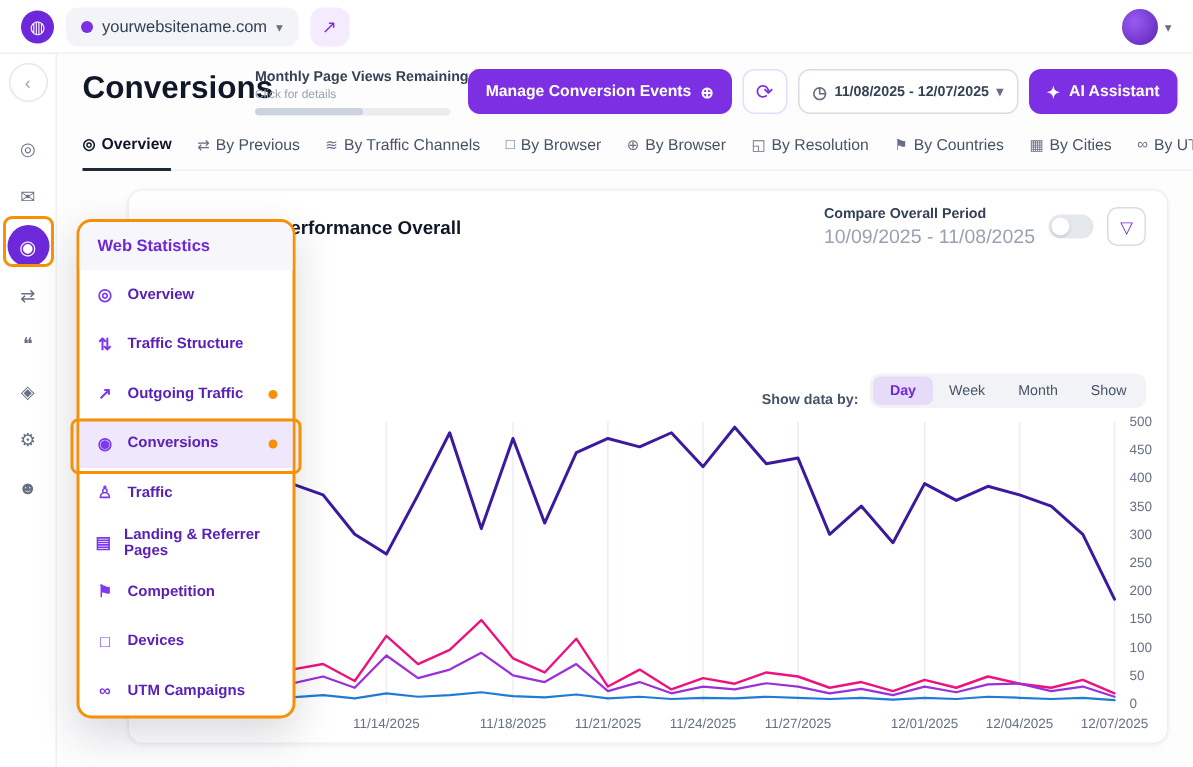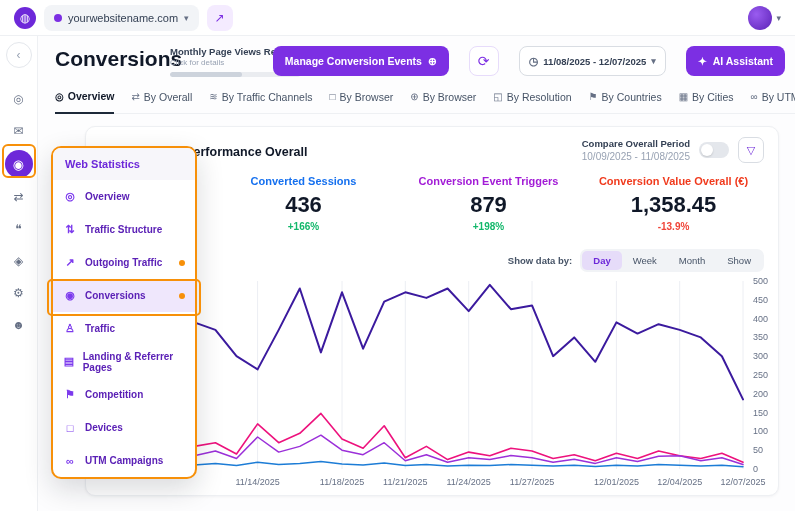--- a/index.html
+++ b/index.html
@@ -34,21 +34,21 @@
   .main{position:absolute;left:38px;top:36px;right:0;bottom:0;background:#fdfdfe;}
   .page-title{position:absolute;left:17px;top:11px;font-size:21px;font-weight:700;color:#101828;}
 
   .pv-block{position:absolute;left:132px;top:10px;width:150px;}
   .pv-label{font-size:9.5px;color:#344054;font-weight:600;}
   .pv-link{font-size:8px;color:#98a2b3;margin-top:1px;cursor:pointer;}
   .pv-bar{margin-top:5px;width:130px;height:5px;border-radius:3px;background:#eaecf0;overflow:hidden;}
   .pv-fill{height:100%;width:55%;background:#cdd3dc;border-radius:3px;}
   .pv-alert{position:absolute;right:-6px;top:0;width:10px;height:4px;border-radius:2px;background:#f79009;}
 
-  .actions{position:absolute;right:10px;top:10px;display:flex;align-items:center;gap:20px;}
+  .actions{position:absolute;right:10px;top:10px;display:flex;align-items:center;gap:7px;}
   .btn{display:flex;align-items:center;gap:6px;height:30px;border-radius:8px;font-size:10.5px;font-weight:700;cursor:pointer;border:none;}
   .btn.purple{background:#7c2fe3;color:#fff;padding:0 12px;}
   .icon-btn{width:30px;height:30px;border-radius:8px;border:1px solid #e7dcfb;background:#fff;color:#7c2fe3;
     display:flex;align-items:center;justify-content:center;font-size:14px;cursor:pointer;}
   .date-btn{display:flex;align-items:center;gap:5px;height:30px;border:1px solid #d9dde3;border-radius:8px;background:#fff;
     padding:0 9px;font-size:9.5px;color:#344054;font-weight:600;cursor:pointer;}
   .date-btn .cal{color:#667085;font-size:11px;}
 
   .tabs{position:absolute;left:17px;right:0;top:52px;height:26px;display:flex;gap:17px;border-bottom:1px solid #eef0f3;}
   .tab{display:flex;align-items:center;gap:4px;font-size:10.5px;color:#475467;cursor:pointer;padding-bottom:8px;white-space:nowrap;}
@@ -56,33 +56,33 @@
   .tab.active{color:#101828;font-weight:700;border-bottom:2px solid #1d2939;margin-bottom:-1px;}
   .tab.active .t-ico{color:#101828;}
 
   
   .card{position:absolute;left:47px;top:90px;width:694px;height:370px;background:#fff;border:1px solid #eef0f3;
     border-radius:10px;box-shadow:0 1px 3px rgba(16,24,40,.05);}
   .card-title{position:absolute;left:20px;top:18px;font-size:12.5px;font-weight:700;color:#101828;}
   .compare{position:absolute;right:14px;top:10px;display:flex;align-items:center;gap:9px;}
   .cmp-txt{text-align:left;}
   .cmp-label{font-size:9.5px;font-weight:700;color:#344054;}
-  .cmp-range{font-size:10px;color:#98a2b3;margin-top:2px;}
+  .cmp-range{font-size:13px;color:#98a2b3;margin-top:2px;}
   .toggle{width:30px;height:16px;border-radius:9px;background:#e4e7ec;position:relative;cursor:pointer;}
   .toggle .knob{position:absolute;left:2px;top:2px;width:12px;height:12px;border-radius:50%;background:#fff;box-shadow:0 1px 2px rgba(0,0,0,.15);}
   .filter-btn{width:26px;height:26px;border:1px solid #d9dde3;border-radius:7px;display:flex;align-items:center;justify-content:center;
     color:#6d28d9;font-size:11px;background:#fff;cursor:pointer;}
 
   .metrics{position:absolute;left:125px;top:48px;width:555px;display:flex;}
   .metric{flex:1;text-align:center;}
   .m-label{font-size:11px;font-weight:700;}
   .m-value{font-size:22px;font-weight:700;color:#101828;margin-top:5px;}
   .m-delta{font-size:10px;font-weight:700;margin-top:3px;}
 
-  .showby{position:absolute;right:14px;top:122px;display:flex;align-items:center;gap:8px;}
+  .showby{position:absolute;right:14px;top:122px;display:flex;align-items:flex-end;gap:8px;}
   .sb-label{font-size:9.5px;color:#475467;font-weight:600;}
   .seg{display:flex;background:#f1f3f6;border-radius:7px;padding:2px;}
   .seg-btn{font-size:9.5px;color:#475467;padding:4px 11px;border-radius:5px;cursor:pointer;background:transparent;border:none;font-family:inherit;}
   .seg-btn.active{background:#e6dcf9;color:#6d28d9;font-weight:700;}
 
   .chart-wrap{position:absolute;left:0;top:146px;width:694px;height:224px;}
   .xl{font-size:9px;fill:#667085;}
   .yl{font-size:9px;fill:#667085;}
 
   
@@ -183,21 +183,21 @@
     </button>
   </div>
 
   <div class="tabs">
     <div class="tab active">
         <span class="t-ico">◎</span>
         <span>Overview</span>
       </div>
     <div class="tab">
         <span class="t-ico">⇄</span>
-        <span>By Overall</span>
+        <span>By Previous</span>
       </div>
     <div class="tab">
         <span class="t-ico">≋</span>
         <span>By Traffic Channels</span>
       </div>
     <div class="tab">
         <span class="t-ico">□</span>
         <span>By Browser</span>
       </div>
     <div class="tab">
@@ -231,37 +231,20 @@
         <div class="cmp-range">10/09/2025 - 11/08/2025</div>
       </div>
       <div class="toggle">
           <div class="knob"></div>
         </div>
       <div class="filter-btn">
           <span>▽</span>
         </div>
     </div>
 
-    <div class="metrics">
-      <div class="metric">
-        <div class="m-label" style="color: rgb(21, 112, 239);">Converted Sessions</div>
-        <div class="m-value">436</div>
-        <div class="m-delta" style="color: rgb(18, 183, 106);">+166%</div>
-      </div>
-      <div class="metric">
-        <div class="m-label" style="color: rgb(162, 28, 214);">Conversion Event Triggers</div>
-        <div class="m-value">879</div>
-        <div class="m-delta" style="color: rgb(18, 183, 106);">+198%</div>
-      </div>
-      <div class="metric">
-        <div class="m-label" style="color: rgb(240, 58, 29);">Conversion Value Overall (€)</div>
-        <div class="m-value">1,358.45</div>
-        <div class="m-delta" style="color: rgb(240, 68, 56);">-13.9%</div>
-      </div>
-    </div>
 
     <div class="showby">
       <span class="sb-label">Show data by:</span>
       <div class="seg">
         <button class="seg-btn active">Day</button>
         <button class="seg-btn">Week</button>
         <button class="seg-btn">Month</button>
         <button class="seg-btn">Show</button>
       </div>
     </div>

